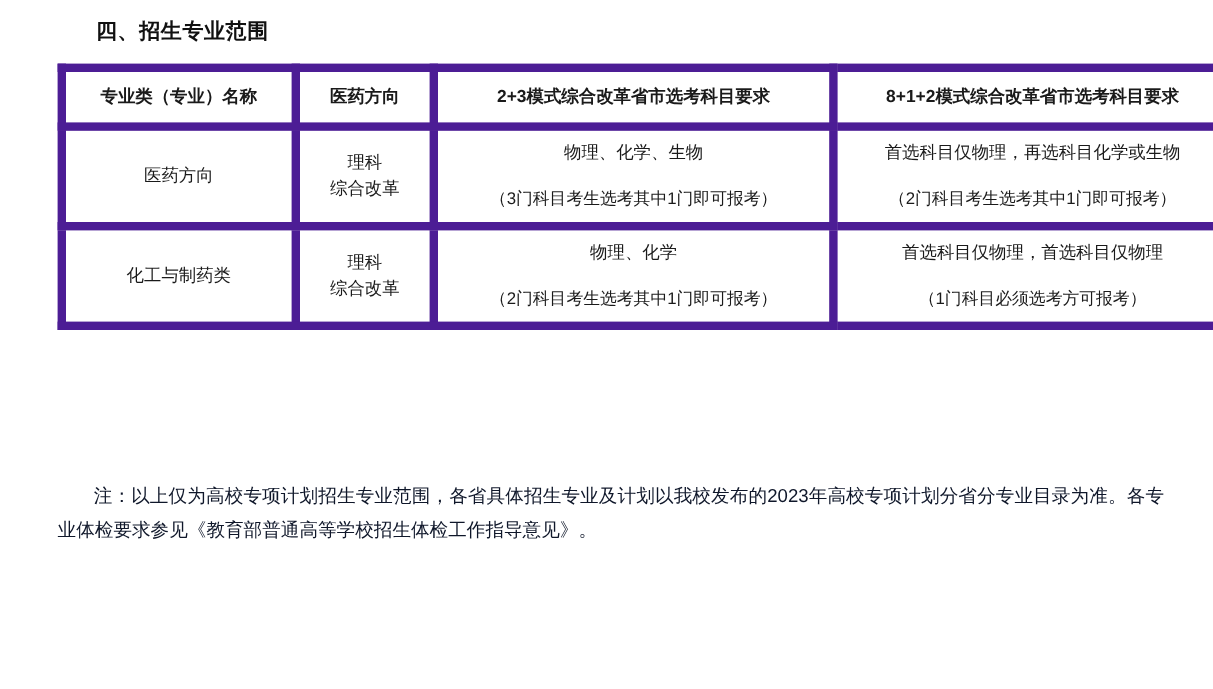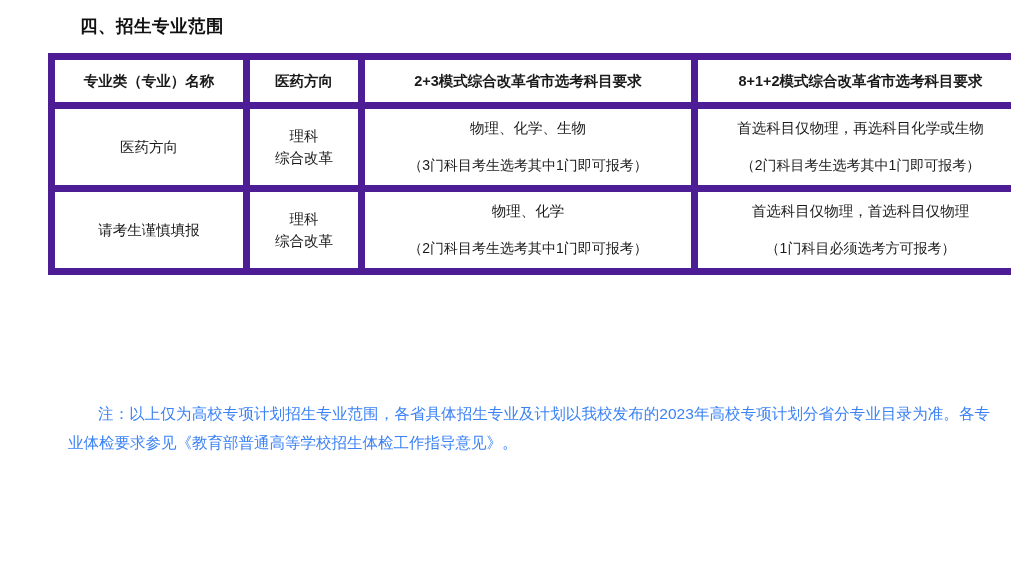--- a/index.html
+++ b/index.html
@@ -64,23 +64,22 @@
   .cell-line { display: block; }
   .cell-line.sub { font-size: 14px; margin-top: 15px; }
 
   .notes {
     position: absolute;
     left: 48px;
     top: 400px;
     width: 922px;
     font-size: 15.5px;
     line-height: 1.85;
-    color: #3b82f6;
+    color: #0f172a;
     text-align: justify;
-    margin-left: 20px;
   }
   .note-para {
     margin: 0 0 16px 0;
     text-indent: 0;
   }
   .note-indent {
     display: inline-block;
     width: 30px;
   }
   .strong {
@@ -119,21 +118,21 @@
           <span class="cell-line">物理、化学、生物</span>
           <span class="cell-line sub">（3门科目考生选考其中1门即可报考）</span>
         </td>
         <td>
           <span class="cell-line">首选科目仅物理，再选科目化学或生物</span>
           <span class="cell-line sub">（2门科目考生选考其中1门即可报考）</span>
         </td>
       </tr>
       <tr>
         <td>
-          <span class="cell-line">请考生谨慎填报</span>
+          <span class="cell-line">化工与制药类</span>
         </td>
         <td>
           <span class="cell-line">理科</span>
           <span class="cell-line">综合改革</span>
         </td>
         <td>
           <span class="cell-line">物理、化学</span>
           <span class="cell-line sub">（2门科目考生选考其中1门即可报考）</span>
         </td>
         <td>

